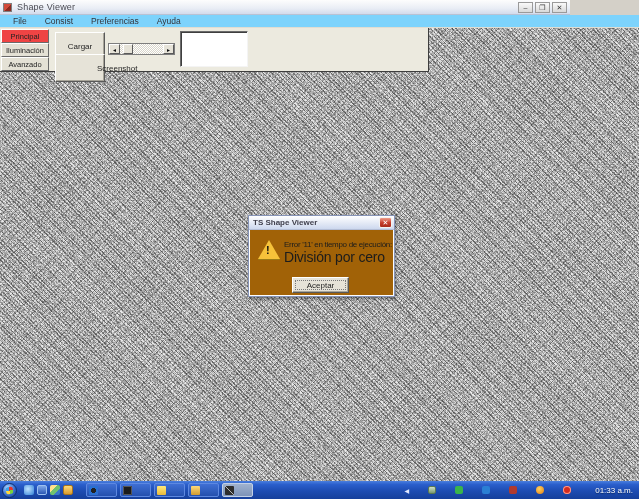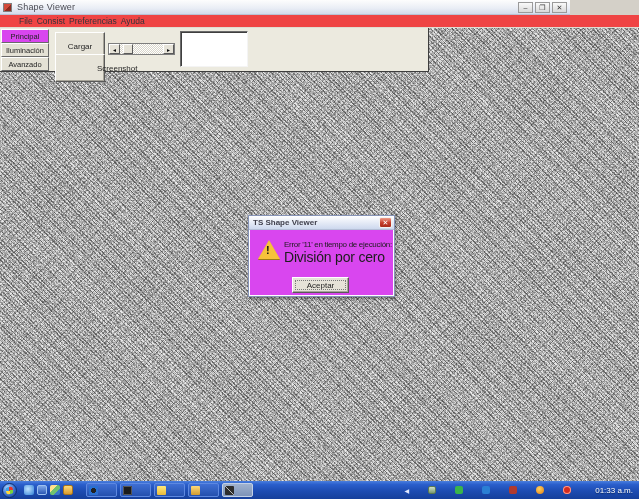--- a/index.html
+++ b/index.html
@@ -12,60 +12,60 @@
     border-bottom:1px solid #b9c2d4;display:flex;align-items:center;padding:0 3px;}
   .app-icon{width:9px;height:9px;margin-right:5px;flex:0 0 auto;
     background:linear-gradient(135deg,#d34a3a 0 50%,#8d2b20 50% 100%);
     border:1px solid #7e7e7e;}
   .win-title{font-size:9px;color:#4a4a52;letter-spacing:.2px;}
   .winbtns{margin-left:auto;display:flex;gap:2px;}
   .wbtn{width:15px;height:11px;font-size:7px;line-height:9px;padding:0;color:#3c3c3c;
     background:linear-gradient(#fafafa,#d9d9d9);border:1px solid #9a9a9a;cursor:default;}
 
   
-  .menubar{position:absolute;left:0;top:15px;width:639px;height:13px;background:#ef4444;
-    border-bottom:1px solid #e0ddd2;display:flex;align-items:center;gap:4px;padding:0 19px;}
+  .menubar{position:absolute;left:0;top:15px;width:639px;height:13px;background:#7dd3fc;
+    border-bottom:1px solid #e0ddd2;display:flex;align-items:center;gap:18px;padding:0 13px;}
   .menu-item{font-size:8.5px;color:#33333a;}
 
   
   .viewport{position:absolute;left:0;top:28px;width:639px;height:453px;background:#cfcfcf;
     background-image:
       repeating-linear-gradient(45deg, rgba(45,45,45,.45) 0 1px, rgba(0,0,0,0) 1px 3px),
       repeating-linear-gradient(135deg, rgba(70,70,70,.30) 0 1px, rgba(0,0,0,0) 1px 4px),
       repeating-linear-gradient(45deg, rgba(255,255,255,.45) 0 1px, rgba(0,0,0,0) 1px 5px);}
   .viewport svg{display:block;width:100%;height:100%;}
 
   
   .toolbar{position:absolute;left:0;top:28px;width:429px;height:44px;background:#eceadf;
     border-right:1px solid #3e3e3e;border-bottom:1px solid #3e3e3e;}
   .tabcol{position:absolute;left:1px;top:1px;width:48px;}
   .tab{height:14px;font-size:7.5px;display:flex;align-items:center;justify-content:center;
     color:#222;background:#e4e1d5;border:1px solid;border-color:#ffffff #6a6a6a #6a6a6a #ffffff;}
-  .tab.sel{background:#d946ef;}
+  .tab.sel{background:#ef4444;}
   .btn95{background:#e6e3d8;border:1px solid;border-color:#ffffff #5a5a5a #5a5a5a #ffffff;
     box-shadow:inset -1px -1px 0 #a8a59a;color:#1d1d1d;cursor:default;}
   .tb-btn{position:absolute;width:50px;height:28px;font-size:8px;padding:0;text-align:center;}
   .btn-load{left:55px;top:4px;}
   .btn-shot{left:55px;top:26px;padding-left:41px;}
 
   
   .hscroll{position:absolute;left:108px;top:15px;width:67px;height:12px;display:flex;
     border:1px solid #7d7d7d;background:
       repeating-conic-gradient(#ffffff 0% 25%, #d8d5ca 0% 50%) 0 0/2px 2px;}
   .sb-btn{width:11px;height:100%;font-size:5px;line-height:10px;text-align:center;padding:0;
     background:#e6e3d8;border:1px solid;border-color:#fff #5a5a5a #5a5a5a #fff;color:#111;}
   .sb-thumb{width:10px;height:100%;background:#e6e3d8;border:1px solid;
     border-color:#fff #5a5a5a #5a5a5a #fff;margin-left:3px;}
 
   .listbox{position:absolute;left:180px;top:3px;width:68px;height:36px;background:#fff;
     border:1px solid;border-color:#6a6a6a #f4f4f4 #f4f4f4 #6a6a6a;
     box-shadow:inset 1px 1px 0 #3f3f3f;}
 
   
-  .dialog{position:absolute;left:248px;top:215px;width:147px;height:82px;background:#d946ef;
+  .dialog{position:absolute;left:248px;top:215px;width:147px;height:82px;background:#a16207;
     border:1px solid #8694b8;box-shadow:1px 2px 3px rgba(0,0,0,.35), inset 0 0 0 1px #fdfdfd;}
   .dlg-title{height:14px;display:flex;align-items:center;padding:0 2px 0 4px;
     background:linear-gradient(#ffffff,#cdd8ee);border-bottom:1px solid #b4bed6;}
   .dlg-title-text{font-size:8px;font-weight:bold;color:#3f3f4c;flex:1;}
   .dlg-close{width:13px;height:11px;font-size:7px;line-height:8px;padding:0;color:#fff;
     background:linear-gradient(#ef9d8a,#c43a28 55%,#a82a1a);border:1px solid #f2f2f2;
     border-radius:2px;cursor:default;}
   .dlg-body{position:relative;height:68px;}
   .warn-icon{position:absolute;left:9px;top:10px;width:0;height:0;
     border-left:11px solid transparent;border-right:11px solid transparent;

